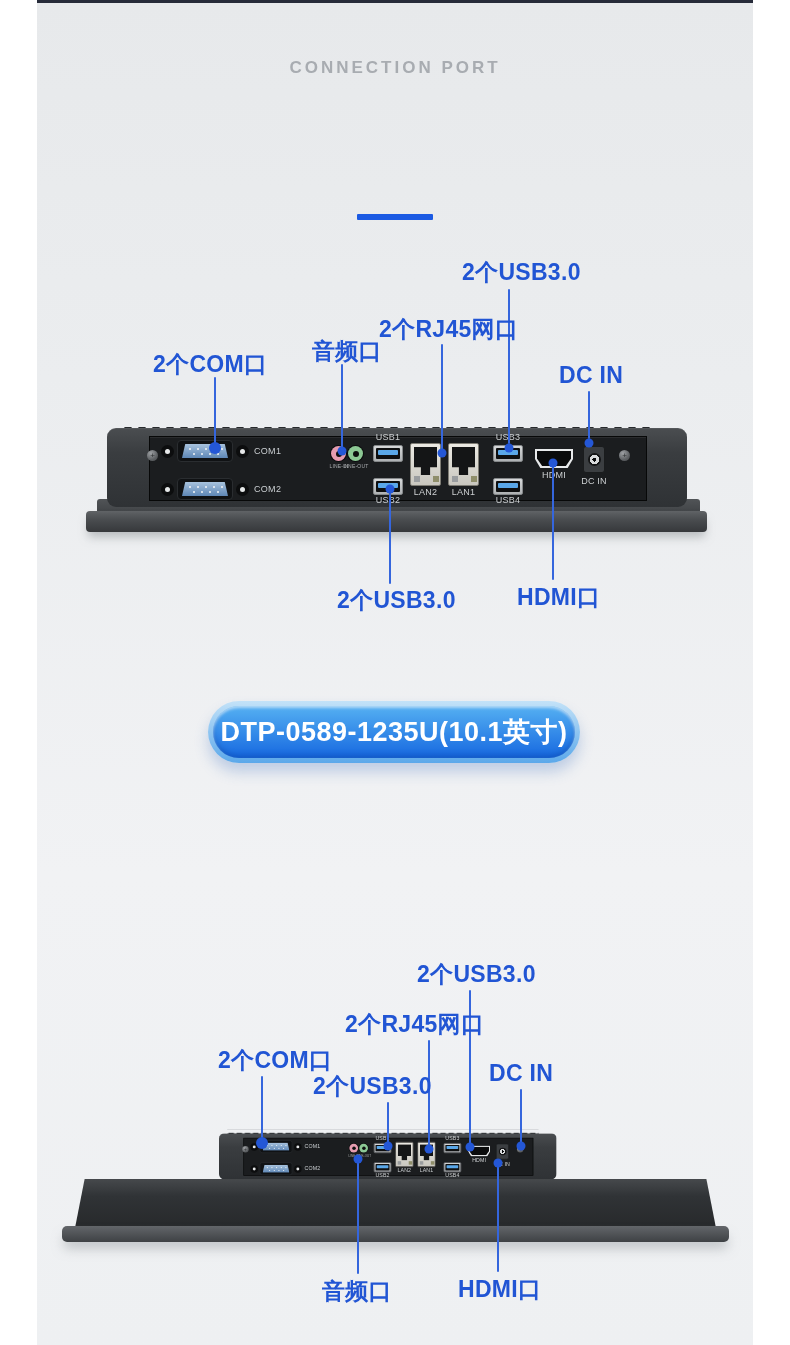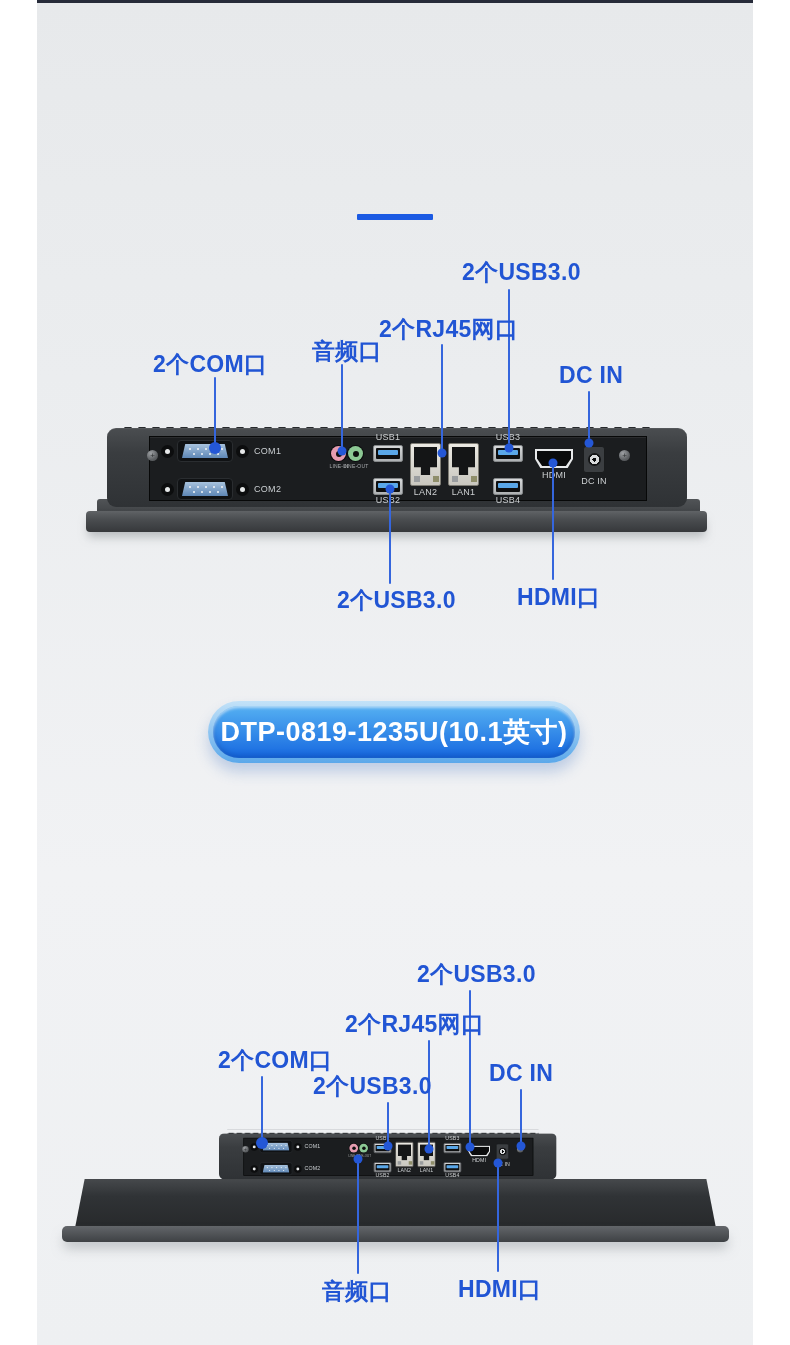--- a/index.html
+++ b/index.html
@@ -91,20 +91,21 @@
       box-shadow:inset 0 2px 3px rgba(255,255,255,.55),inset 0 -3px 5px rgba(10,60,150,.35);
       display:grid;place-items:center;color:#ffffff;font-size:27px;font-weight:bold;letter-spacing:.5px;}
 </style>
 </head>
 <body>
 
 <div class="page">
   <div class="abs content-bg"></div>
   <div class="abs top-strip"></div>
 
+  <div class="abs eyebrow">CONNECTION PORT</div>
   <div class="abs underline"></div>
 
   <div class="abs flange1a"></div>
   <div class="abs flange1b"></div>
 
   <div class="module" id="module1" style="left:107px;top:419px;">
     <div class="fins"></div>
     <div class="mbody"></div>
     <div class="mpanel"></div>
     <div class="screw" style="left:40px;top:31px;">+</div>
@@ -144,21 +145,21 @@
     <div class="pl" style="left:386px;top:77px;width:30px;">USB4</div>
 
     <div class="hdmi" style="left:428px;top:30px;"></div>
     <div class="pl" style="left:428px;top:52px;width:38px;">HDMI</div>
 
     <div class="dcin" style="left:476px;top:27px;"></div>
     <div class="pl" style="left:470px;top:58px;width:34px;">DC IN</div>
   </div>
 
   <div class="abs badge-outer">
-    <div class="badge">DTP-0819-1235U(10.1英寸)</div>
+    <div class="badge">DTP-0589-1235U(10.1英寸)</div>
   </div>
 
   <div class="abs slab2"></div>
   <div class="abs flange2"></div>
   <div class="mwrap" id="module2-slot">
     <div class="fins"></div>
     <div class="mbody"></div>
     <div class="mpanel"></div>
     <div class="screw" style="left:40px;top:31px;">+</div>
     <div class="screw" style="left:512px;top:31px;">+</div>

